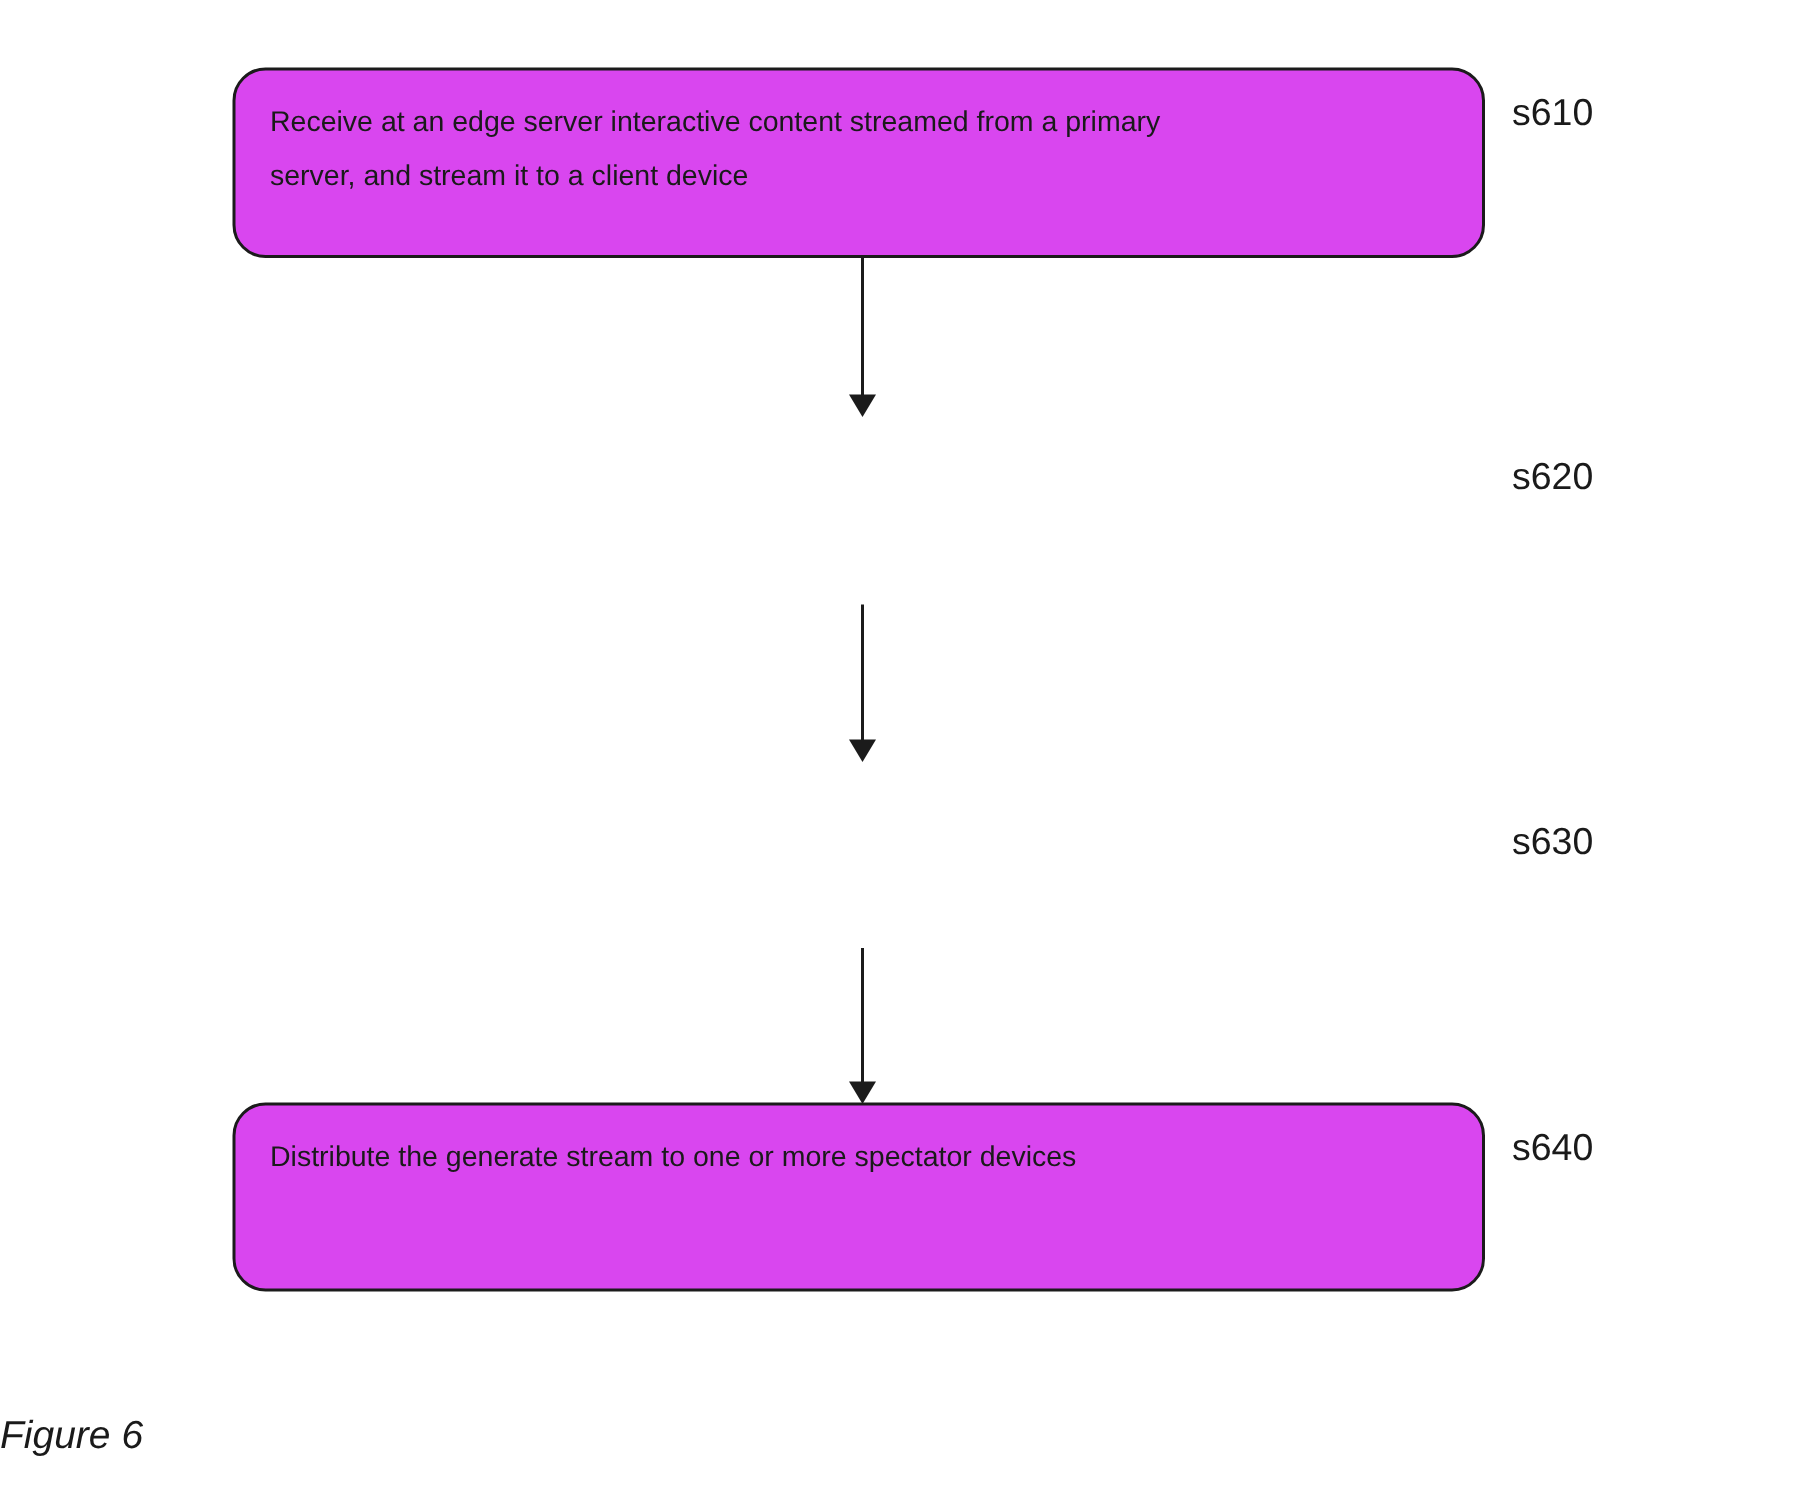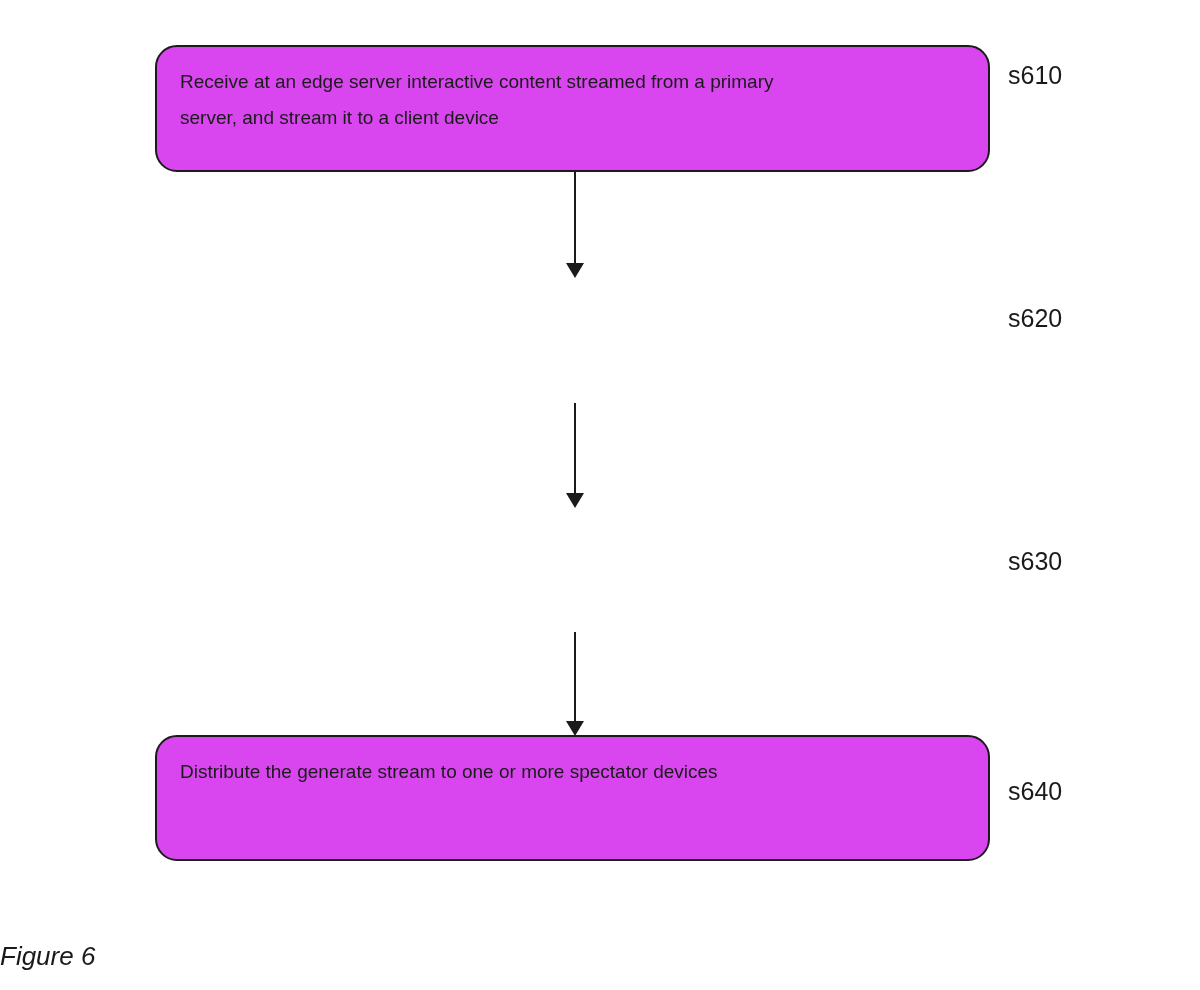--- a/index.html
+++ b/index.html
@@ -42,21 +42,21 @@
   .step-label {
     position: absolute;
     left: 1008px;
     font-size: 25px;
     color: #1a1a1a;
     text-align: right;
   }
   .label-1 { top: 61px; }
   .label-2 { top: 304px; }
   .label-3 { top: 523px; margin-top: 24px; }
-  .label-4 { top: 751px; margin-top: 26px; }
+  .label-4 { top: 751px; }
 
   .arrow {
     position: absolute;
     left: 566px;
     width: 18px;
   }
   .arrow-1 { top: 172px; height: 106px; }
   .arrow-2 { top: 403px; height: 105px; }
   .arrow-3 { top: 632px; height: 104px; }
   .arrow-line {

